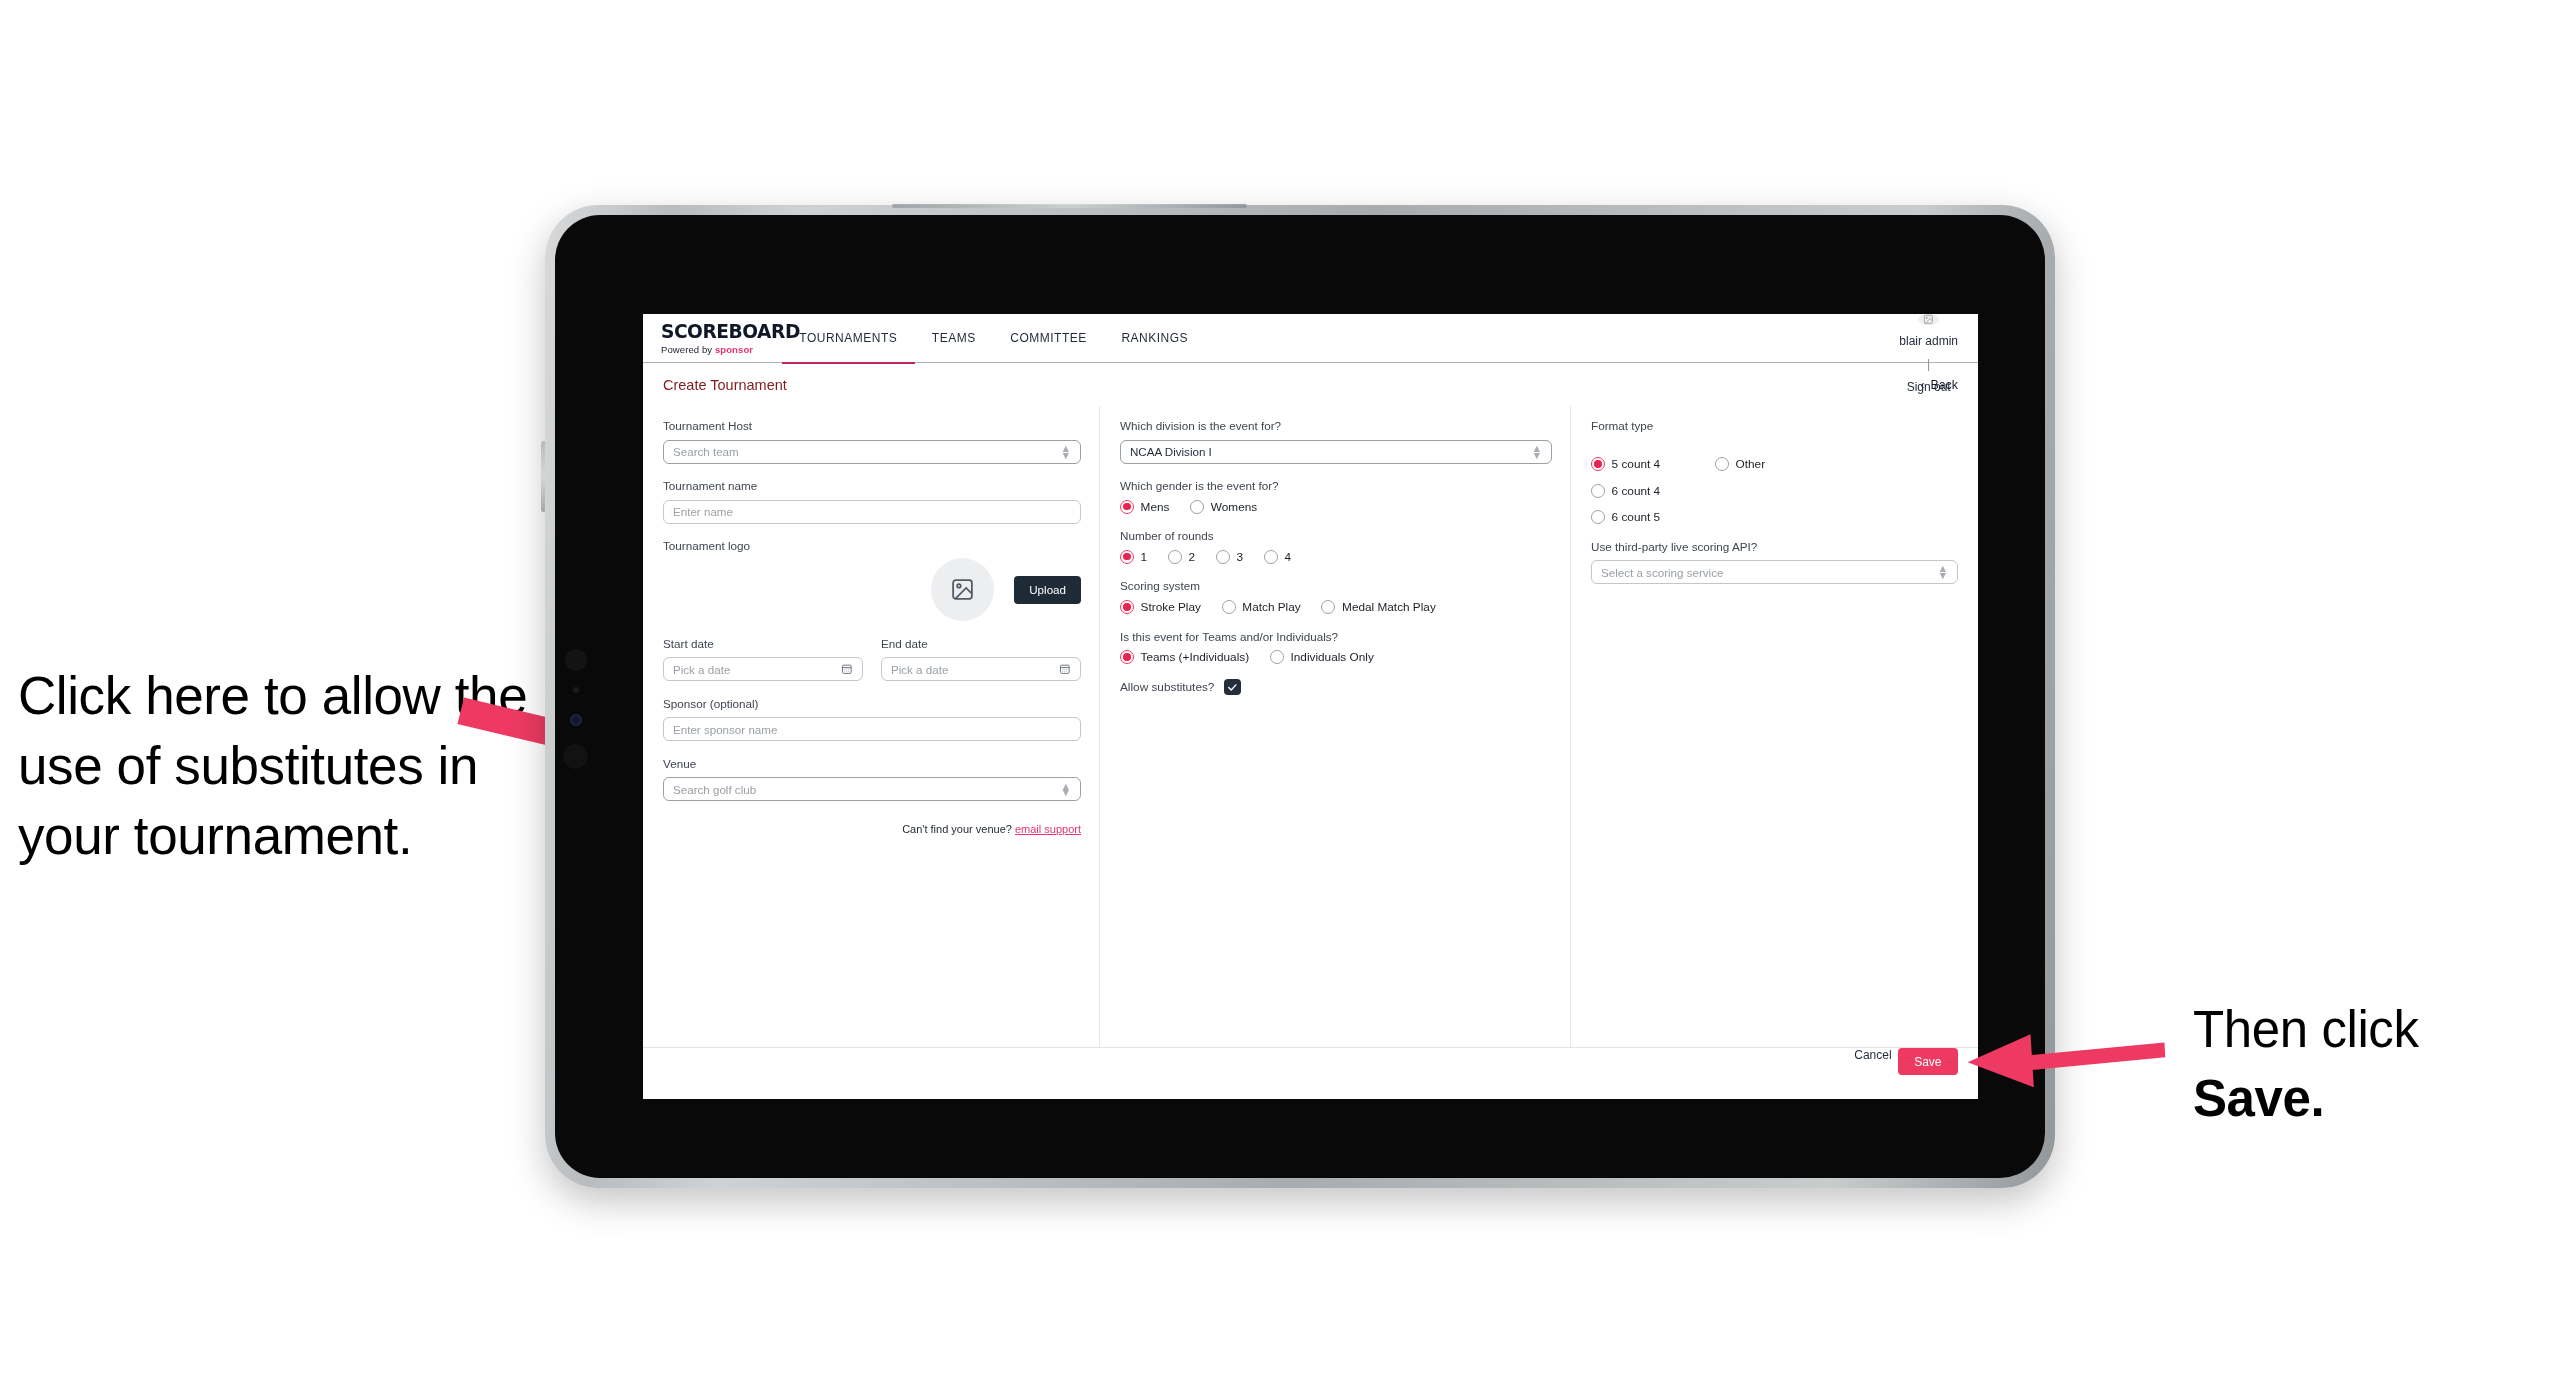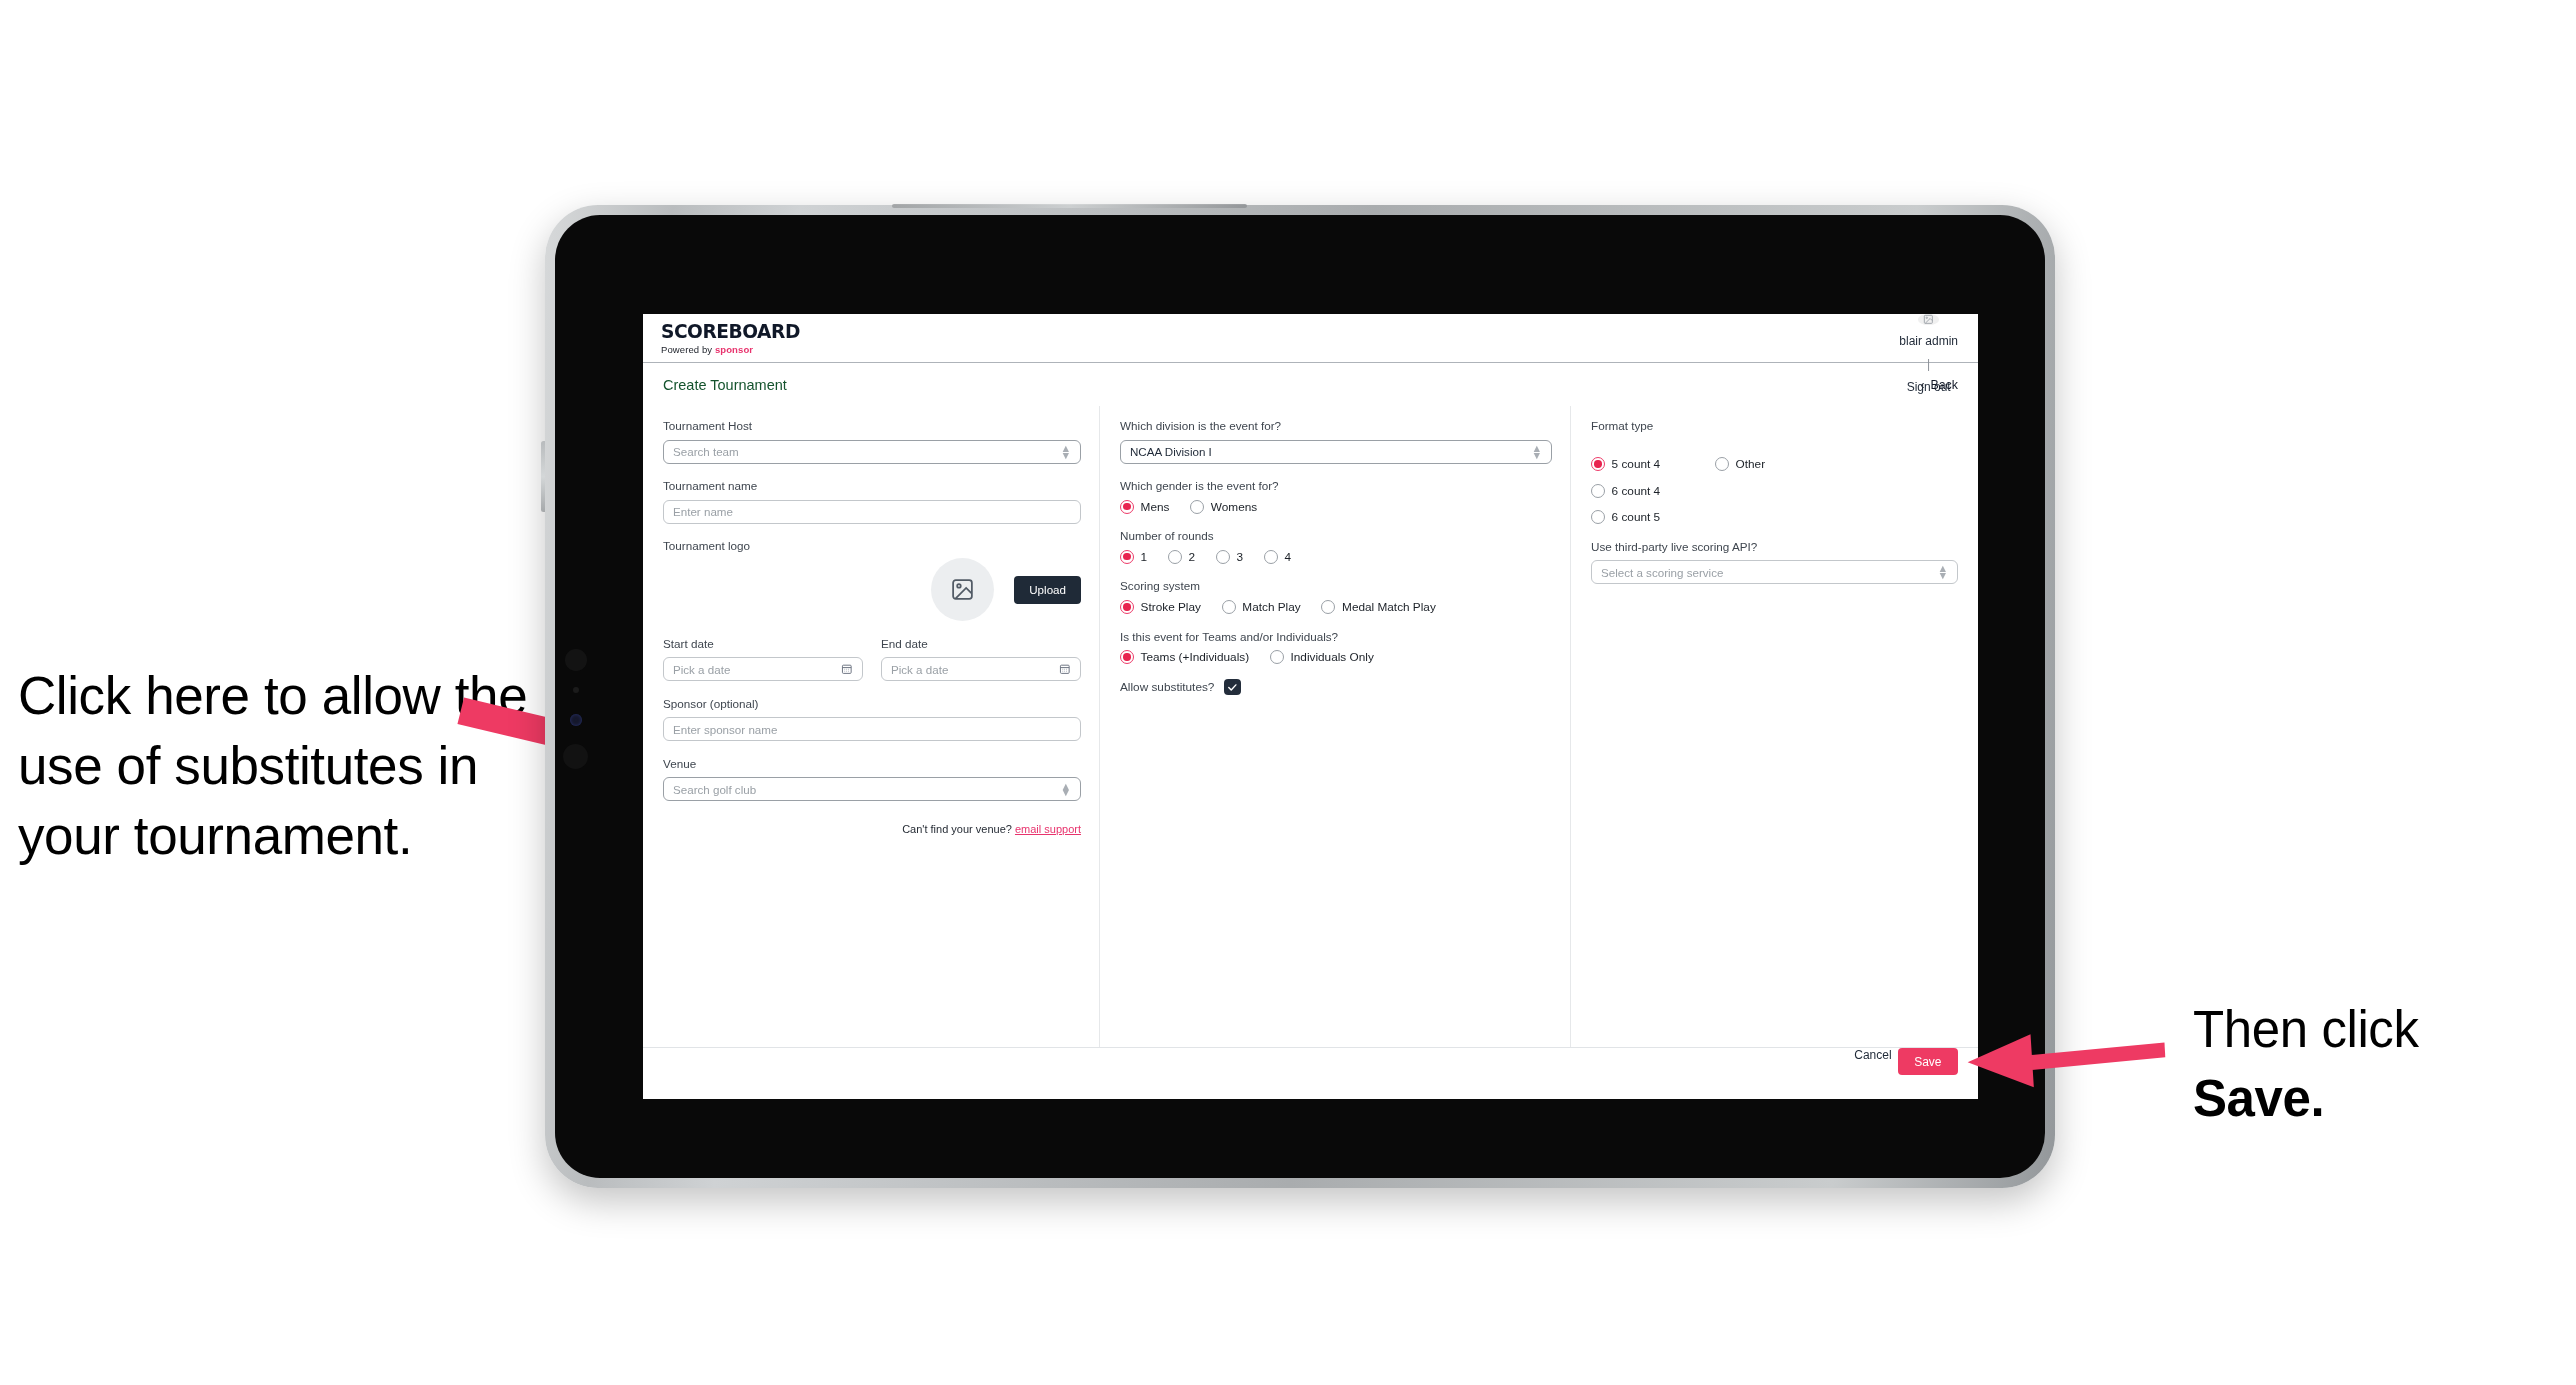--- a/index.html
+++ b/index.html
@@ -63,21 +63,21 @@
   .navtab.active{border-bottom-color:#c1275b;}
   #userbox{margin-left:auto;display:flex;align-items:center;gap:9px;padding-right:20px;flex-direction:column;}
   #avatar{width:20.6px;height:20.6px;border-radius:50%;background:#f0f0f0;
     display:flex;align-items:center;justify-content:center;color:#9aa0a6;}
   #username{font-size:12px;color:#1f2937;}
   #udivider{font-size:12px;color:#8b9097;}
   #signout{font-size:12px;color:#1f2937;cursor:pointer;}
 
   
   #titlerow{height:43px;display:flex;align-items:center;padding:0 20px;flex:0 0 auto;}
-  #pagetitle{font-size:14.5px;color:#14532d;}
+  #pagetitle{font-size:14.5px;color:#7f1d1d;}
   #backlink{margin-left:auto;display:flex;align-items:center;gap:5.8px;
     font-size:12.4px;color:#111827;cursor:pointer;}
   #backlink .chev{font-size:13.2px;color:#30363f;line-height:1;}
 
   
   #cols{flex:1 1 auto;display:flex;padding:0 0 0 0;min-height:0;}
   .col{padding:13.2px 0 0 0;box-sizing:border-box;}
   #col1{width:456px;padding-left:20px;padding-right:18px;}
   #col2{width:471px;padding-left:20px;padding-right:18px;border-left:0.8px solid #e6e8ea;}
   #col3{flex:1 1 auto;padding-left:20px;padding-right:20px;border-left:0.8px solid #e6e8ea;}
@@ -162,20 +162,26 @@
     <div class="cam-dot" id="cam-big2"></div>
 
     <div id="app">
 
       <div id="appbar">
         <div id="brand">
           <div id="brand-name">SCOREBOARD</div>
           <div id="brand-sub"><span>Powered by </span><span class="clippd">sponsor</span></div>
         </div>
 
+        <div id="mainnav">
+          <div class="navtab active">TOURNAMENTS</div>
+          <div class="navtab">TEAMS</div>
+          <div class="navtab">COMMITTEE</div>
+          <div class="navtab">RANKINGS</div>
+        </div>
 
         <div id="userbox">
           <div id="avatar">
             <svg width="10.7" height="10.7" viewBox="0 0 24 24" fill="none" stroke="currentColor" stroke-width="2">
               <rect x="3" y="3" width="18" height="18" rx="2"></rect>
               <circle cx="8.5" cy="8.5" r="1.6"></circle>
               <path d="M21 15l-5-5L5 21"></path>
             </svg>
           </div>
           <div id="username">blair admin</div>

